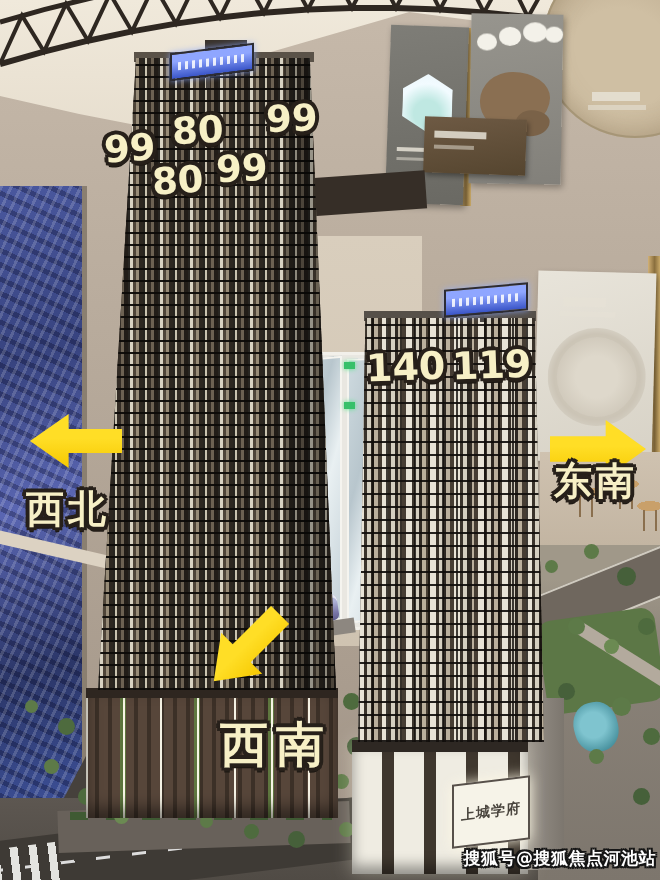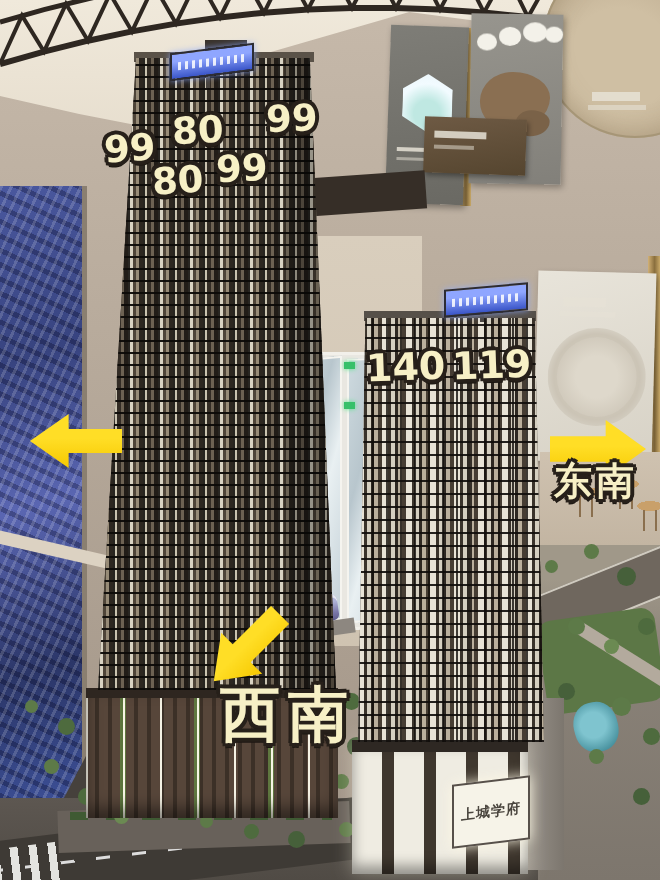--- a/index.html
+++ b/index.html
@@ -127,21 +127,21 @@
   .roofsign i{position:absolute;left:6px;top:8px;right:6px;height:8px;display:block;
      background:repeating-linear-gradient(90deg,rgba(255,255,255,.85) 0 3px,transparent 3px 7px);}
   .pole{width:4px;background:#4a4540;}
 
   
   .ylab{position:absolute;font-weight:bold;color:#f7f0c6;line-height:1;z-index:50;
         text-shadow:-3px -3px 0 #27201a,3px -3px 0 #27201a,-3px 3px 0 #27201a,3px 3px 0 #27201a,
                     -4px 0 0 #27201a,4px 0 0 #27201a,0 -4px 0 #27201a,0 4px 0 #27201a,0 5px 0 #1c1712;}
   .num{font-size:37px;}
   .dir{font-size:38px;letter-spacing:4px;}
-  .dirbig{font-size:60px;letter-spacing:8px;}
+  .dirbig{font-size:48px;letter-spacing:8px;margin-top:36px;}
   .arrow{position:absolute;z-index:49;background:linear-gradient(180deg,#ffde26 0 45%,#f6c800 100%);
          clip-path:polygon(0 50%,42% 0,42% 28%,100% 28%,100% 72%,42% 72%,42% 100%);
          filter:drop-shadow(3px 4px 0 rgba(125,95,5,.45));}
   .wm{position:absolute;z-index:60;color:#fff;font-weight:bold;font-size:17px;letter-spacing:.5px;
       text-shadow:-2px -2px 0 #151515,2px -2px 0 #151515,-2px 2px 0 #151515,2px 2px 0 #151515,
                   0 -2px 0 #151515,0 2px 0 #151515,-2px 0 0 #151515,2px 0 0 #151515;}
 </style>
 </head>
 <body>
 
@@ -254,20 +254,22 @@
 
   <div class="ylab num" style="left:104px;top:130px;transform:rotate(-4deg);">99</div>
   <div class="ylab num" style="left:172px;top:112px;transform:rotate(-3deg);">80</div>
   <div class="ylab num" style="left:266px;top:100px;transform:rotate(-2deg);">99</div>
   <div class="ylab num" style="left:152px;top:162px;transform:rotate(-4deg);">80</div>
   <div class="ylab num" style="left:216px;top:150px;transform:rotate(-3deg);">99</div>
   <div class="ylab num" style="left:366px;top:348px;font-size:38px;transform:rotate(-2deg);">140</div>
   <div class="ylab num" style="left:452px;top:346px;font-size:38px;transform:rotate(-2deg);">119</div>
 
   <div class="arrow" style="left:30px;top:414px;width:92px;height:54px;"></div>
+  <div class="ylab dir" style="left:26px;top:490px;">西北</div>
 
   <div class="arrow" style="left:550px;top:420px;width:96px;height:58px;transform:scaleX(-1);"></div>
   <div class="ylab dir" style="left:554px;top:462px;">东南</div>
 
   <div class="arrow" style="left:200px;top:619px;width:94px;height:58px;transform:rotate(-45deg);"></div>
   <div class="ylab dirbig" style="left:220px;top:684px;">西南</div>
 
+  <div class="wm" style="right:4px;top:847px;">搜狐号@搜狐焦点河池站</div>
 </div>
 
 </body></html>

